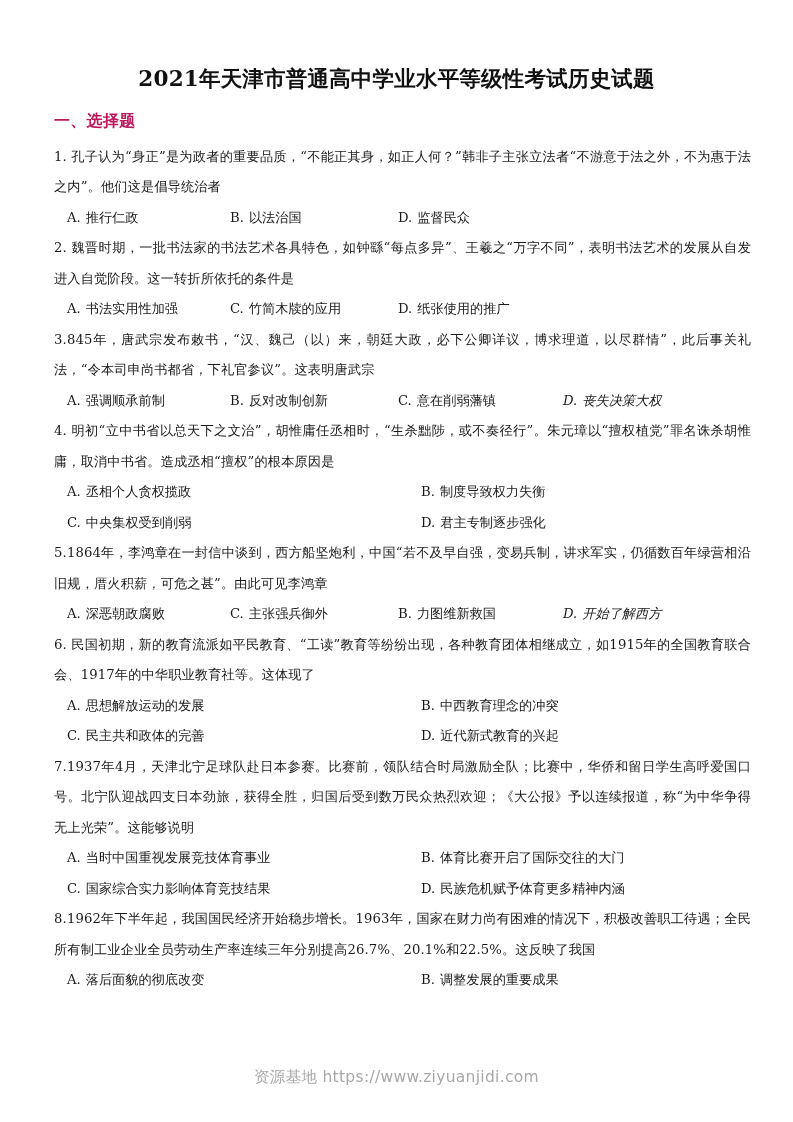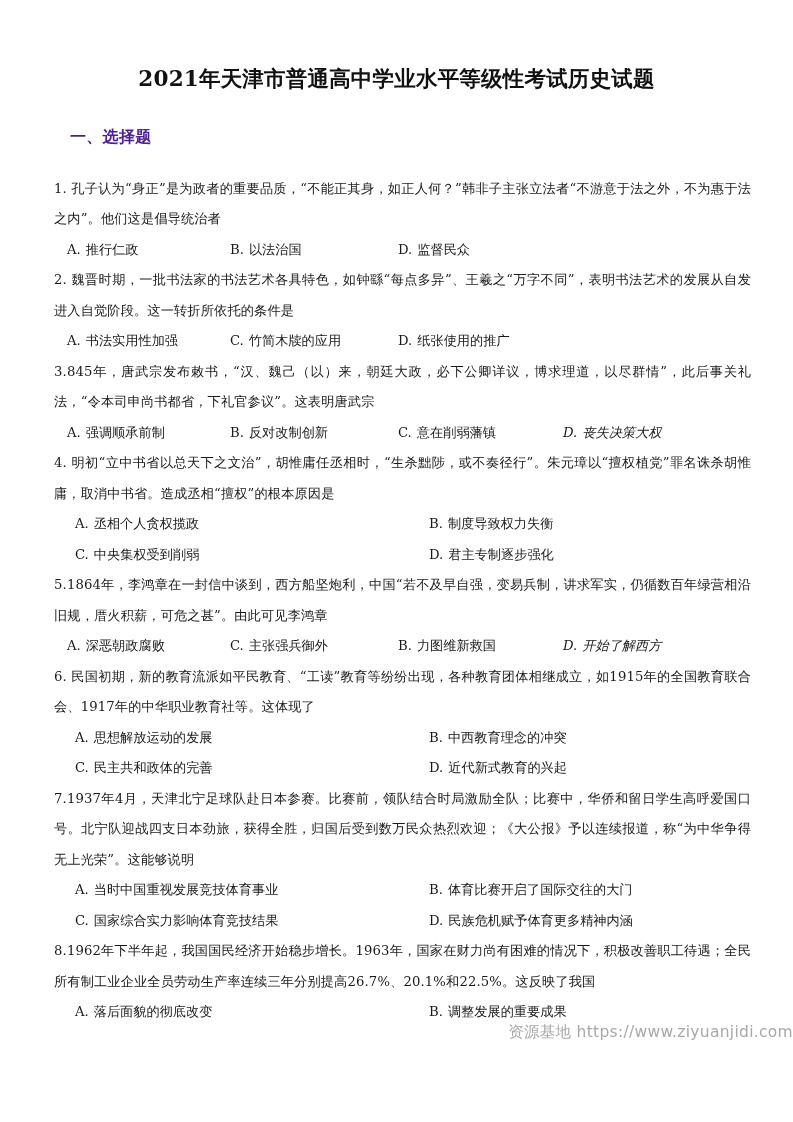--- a/index.html
+++ b/index.html
@@ -31,25 +31,25 @@
     font-weight: bold;
     letter-spacing: 0.2px;
     margin: 0;
     padding-top: 66px;
     line-height: 1.25;
     color: #111;
   }
   .section-heading {
     font-size: 16px;
     font-weight: bold;
-    margin: 16px;
+    margin: 0;
     padding-top: 18px;
     padding-left: 14px;
     letter-spacing: 0.3px;
-    color: #4c1d95;
+    color: #be185d;
   }
   .questions {
     padding-top: 10px;
   }
   .question {
     margin-bottom: 0;
   }
   .stem {
     font-size: 13.2px;
     line-height: 30.5px;
@@ -80,32 +80,31 @@
   .options-grid {
     display: grid;
     grid-template-columns: 354px auto;
     padding-left: 27px;
     font-size: 13.2px;
     line-height: 30.5px;
     color: #1a1a1a;
   }
   .options-grid .opt {
     white-space: nowrap;
-    margin-left: 8px;
   }
   .opt-letter {
     display: inline-block;
     margin-right: 5px;
   }
   .watermark {
     position: absolute;
     left: 0;
-    top: 1022px;
+    top: 1067px;
     width: 793px;
-    text-align: right;
+    text-align: center;
     font-family: "DejaVu Sans", "Liberation Sans", sans-serif;
     font-size: 15.5px;
     color: #a8a8a8;
     letter-spacing: 0.3px;
     user-select: none;
   }
 </style>
 </head>
 <body>
 

